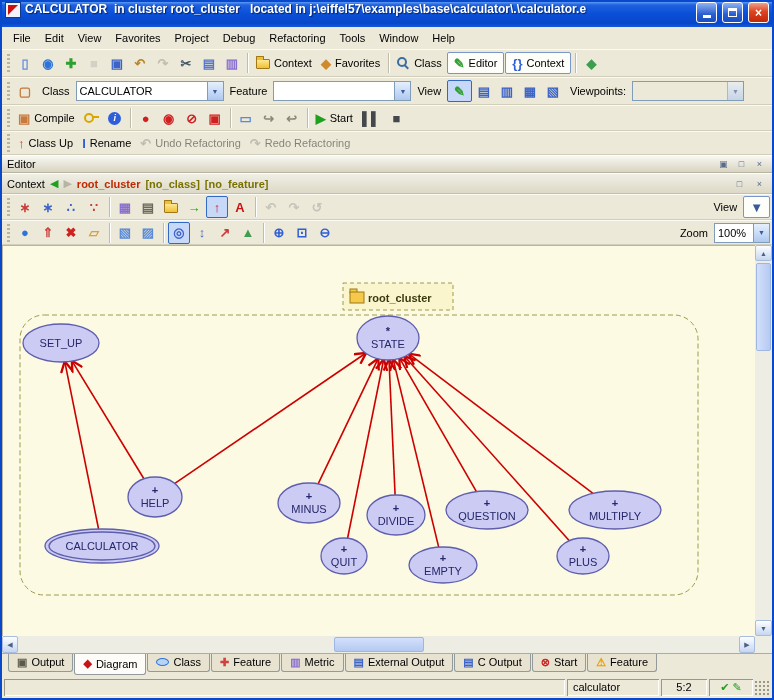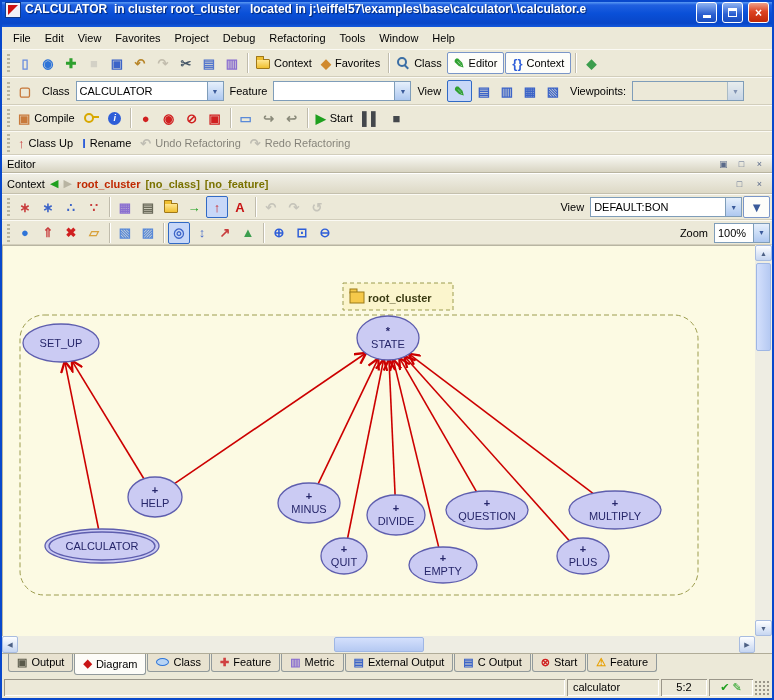--- a/index.html
+++ b/index.html
@@ -362,24 +362,20 @@
         <span class="tglyph" style="color: rgb(154, 154, 138);">↶</span>
       </div>
       <div class="tbtn disabled">
         <span class="tglyph" style="color: rgb(154, 154, 138);">↷</span>
       </div>
       <div class="tbtn disabled">
         <span class="tglyph" style="color: rgb(154, 154, 138);">↺</span>
       </div>
       <div class="tflex"></div>
       <span class="tlabel">View</span>
-      <div class="combo" style="width: 152px;">
-        <span class="combo-text">DEFAULT:BON</span>
-        <span class="combo-btn">▼</span>
-      </div>
       <div class="tbtn boxed">
         <span class="tglyph" style="color: rgb(58, 90, 154);">▼</span>
       </div>
     </div>
   <div class="toolbar d2">
       <div class="tbtn">
         <span class="tglyph" style="color: rgb(46, 116, 216);">●</span>
       </div>
       <div class="tbtn">
         <span class="tglyph" style="color: rgb(200, 60, 60);">⇑</span>

